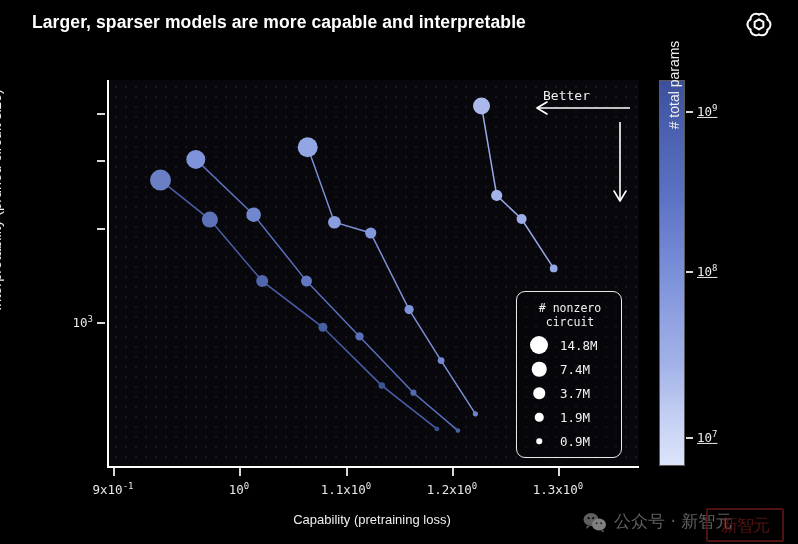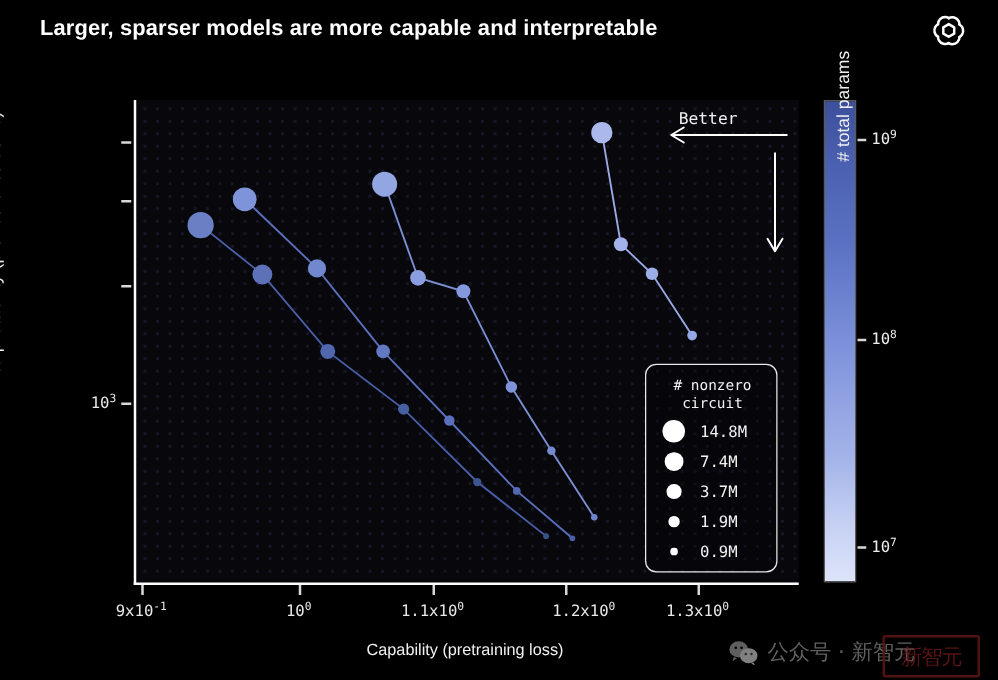--- a/index.html
+++ b/index.html
@@ -153,20 +153,21 @@
     background: #d8d8d8;
   }
   .cbar-tick-text {
     position: absolute;
     left: 697px;
     color: #eeeeee;
     font-size: 12.5px;
     font-family: "DejaVu Sans Mono", monospace;
     transform: translateY(-50%);
     white-space: nowrap;
+    text-decoration: underline;
   }
 
   
   .legend {
     position: absolute;
     left: 516px;
     top: 291px;
     width: 106px;
     height: 167px;
     border: 1.4px solid #e9e9e9;
@@ -296,21 +297,21 @@
 
     <div class="tick-mark xtick-mark" style="left:113px;"></div>
     <div class="tick-mark xtick-mark" style="left:239px;"></div>
     <div class="tick-mark xtick-mark" style="left:346px;"></div>
     <div class="tick-mark xtick-mark" style="left:452px;"></div>
     <div class="tick-mark xtick-mark" style="left:558px;"></div>
 
     <div class="tick-mono xtick-text" style="left:113px; top:481px;">9x10<span class="sup">-1</span></div>
     <div class="tick-mono xtick-text" style="left:239px; top:481px;text-align:center;">10<span class="sup">0</span></div>
     <div class="tick-mono xtick-text" style="left:346px; top:481px;">1.1x10<span class="sup">0</span></div>
-    <div class="tick-mono xtick-text" style="left:452px; top:481px;margin-left:15px;">1.2x10<span class="sup">0</span></div>
+    <div class="tick-mono xtick-text" style="left:452px; top:481px;">1.2x10<span class="sup">0</span></div>
     <div class="tick-mono xtick-text" style="left:558px; top:481px;">1.3x10<span class="sup">0</span></div>
 
     <div class="xlabel">Capability (pretraining loss)</div>
 
     <div class="plot-area">
       <svg class="plot-svg" id="series-svg" viewBox="0 0 530 386" preserveAspectRatio="none">
           <polyline points="51.5,100.1 100.9,139.6 153.2,201.1 213.9,247.3 272.8,305.6 327.9,348.9" fill="none" stroke="#4a5fa8" stroke-width="1.5"></polyline>
           <circle cx="51.5" cy="100.1" r="10.5" fill="#6b7fc4"></circle>
           <circle cx="100.9" cy="139.6" r="8" fill="#5d71b8"></circle>
           <circle cx="153.2" cy="201.1" r="6" fill="#5067ae"></circle>

